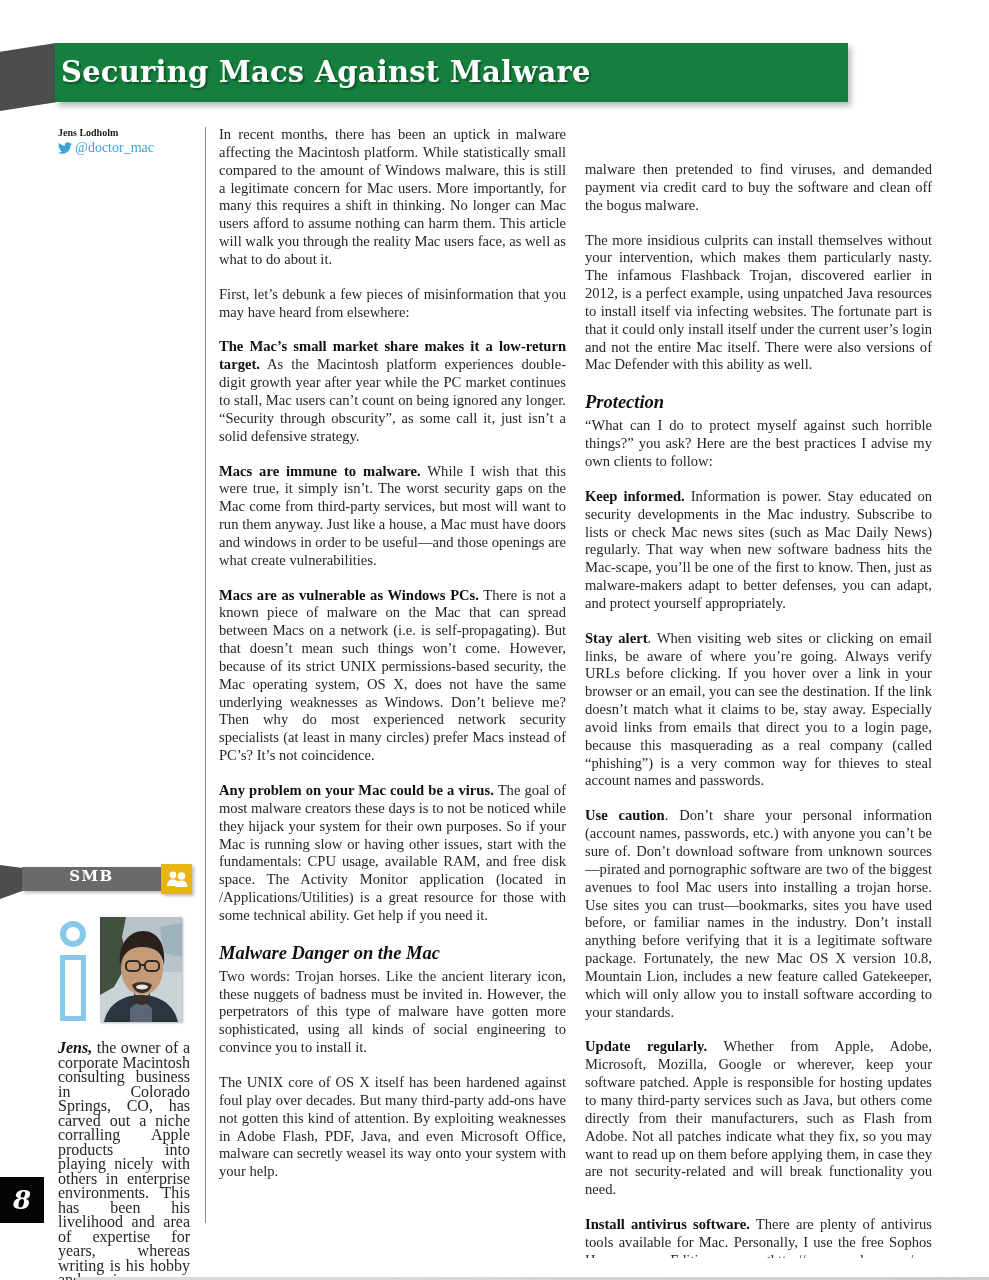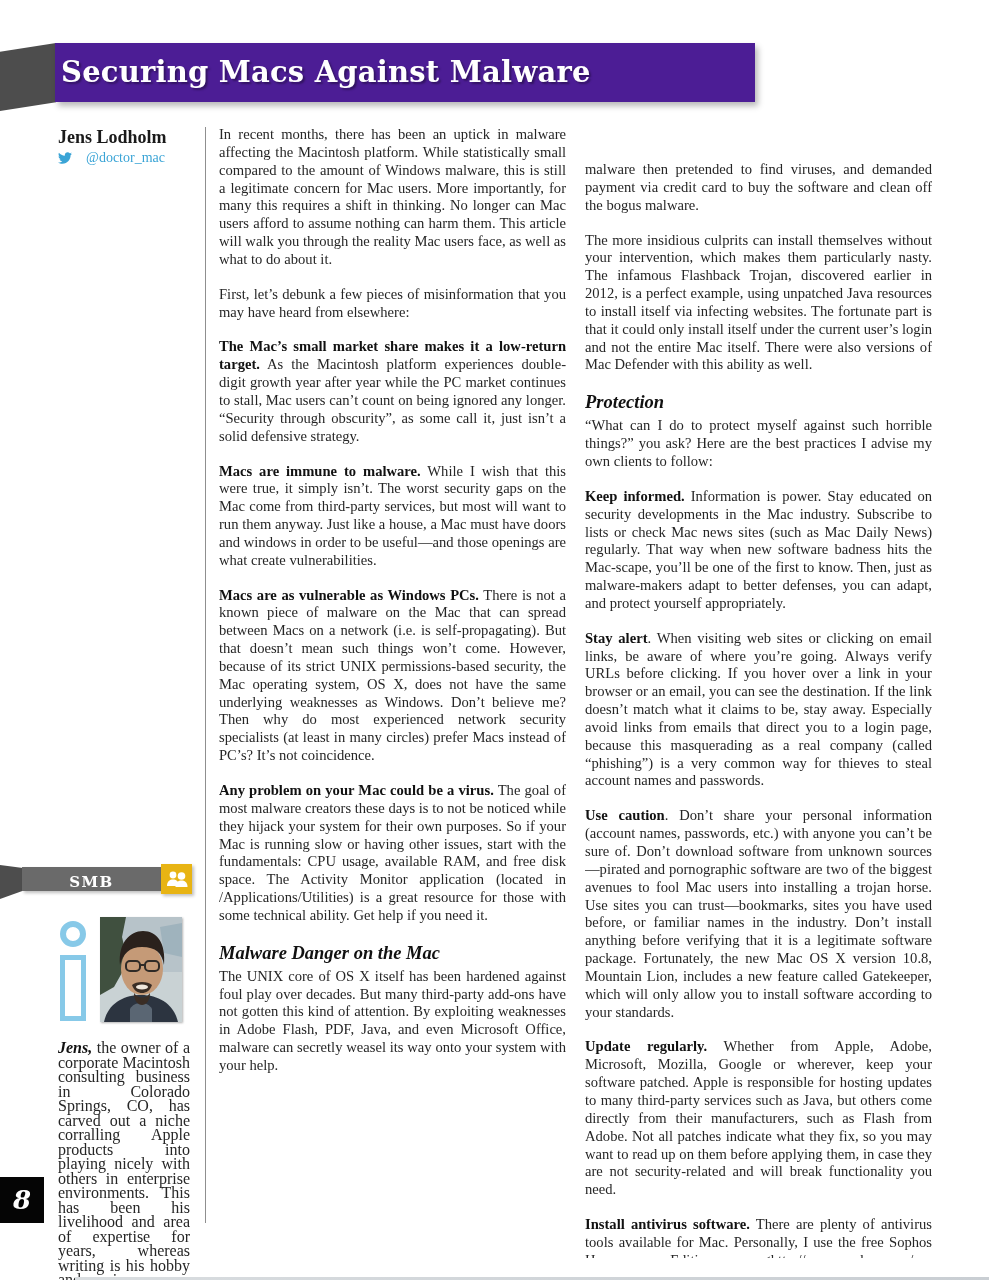--- a/index.html
+++ b/index.html
@@ -1,52 +1,52 @@
 <!DOCTYPE html>
 <html><head>
 <meta charset="utf-8">
 <style>
   * { margin:0; padding:0; box-sizing:border-box; }
   html,body { width:989px; height:1280px; background:#ffffff; overflow:hidden; position:relative;
               font-family:"Liberation Serif", serif; }
 
   
-  .banner-main { position:absolute; left:55px; top:43px; width:700px; height:59px;
-                 background:#4c1d95; box-shadow:3px 4px 6px rgba(0,0,0,0.28); }
+  .banner-main { position:absolute; left:55px; top:43px; width:793px; height:59px;
+                 background:#15803d; box-shadow:3px 4px 6px rgba(0,0,0,0.28); }
   .banner-fold { position:absolute; left:0; top:43px; width:56px; height:68px; background:#4d4d4d;
                  clip-path:polygon(100% 0, 100% 87%, 0 100%, 0 13%); }
   .page-title { color:#ffffff; font-family:"DejaVu Serif", serif; font-weight:bold;
                 font-size:29px; line-height:59px; padding-left:6px; letter-spacing:0.2px;
                 text-shadow:2px 2px 2px rgba(0,0,0,0.35); white-space:nowrap; }
 
   
   .author-block { position:absolute; left:58px; top:127px; width:140px; }
-  .author-name { font-weight:bold; font-size:18px; color:#1a1a1a; }
-  .author-twitter { display:flex; align-items:center; gap:14px; margin-top:2px;
+  .author-name { font-weight:bold; font-size:10px; color:#1a1a1a; }
+  .author-twitter { display:flex; align-items:center; gap:3px; margin-top:2px;
                     font-size:14px; color:#3aa4d6; cursor:pointer; }
   .author-twitter svg { width:14px; height:14px; fill:#3aa4d6; flex:0 0 auto; }
 
   
   .divider { position:absolute; left:205px; top:127px; width:1px; height:1096px; background:#8f8f8f; }
 
   
   .col { position:absolute; top:126px; width:347px; height:1097px; overflow:hidden;
          font-size:14.6px; line-height:17.85px; color:#262626; text-align:justify; }
   .col-left  { left:219px;font-family:Liberation Serif, serif; }
   .col-right { left:585px;margin-top:35px; }
   .col-para { margin-bottom:17px; }
   .col-para strong { color:#111; }
   .col-heading { font-size:18.5px; font-style:italic; font-weight:bold; color:#111;
                  text-align:left; margin:0 0 4px 0; line-height:22px; }
 
   
   .smb-fold { position:absolute; left:0; top:865px; width:23px; height:34px; background:#4d4d4d;
               clip-path:polygon(100% 9%, 100% 76%, 0 100%, 0 0); }
   .smb-bar { position:absolute; left:22px; top:867px; width:139px; height:24px; background:#6a6a6a;
-             display:flex; align-items:flex-end; justify-content:center;
+             display:flex; align-items:flex-start; justify-content:center;
              box-shadow:2px 2px 3px rgba(0,0,0,0.25); }
   .smb-label { color:#fff; font-weight:bold; font-size:15px; letter-spacing:1.5px;
                font-family:"DejaVu Serif", serif; }
   .smb-icon-box { position:absolute; left:161px; top:864px; width:31px; height:30px; background:#e8b414;
                   display:flex; align-items:center; justify-content:center;
                   box-shadow:2px 2px 3px rgba(0,0,0,0.25); }
 
   
   .info-icon { position:absolute; left:57px; top:918px; }
   .author-photo { position:absolute; left:100px; top:917px; width:82px; height:105px;
@@ -88,20 +88,21 @@
 <div class="divider"></div>
 
 <div class="col col-left" id="col-left">
     <p class="col-para">In recent months, there has been an uptick in malware affecting the Macintosh platform. While statistically small compared to the amount of Windows malware, this is still a legitimate concern for Mac users. More importantly, for many this requires a shift in thinking. No longer can Mac users afford to assume nothing can harm them. This article will walk you through the reality Mac users face, as well as what to do about it.</p>
     <p class="col-para">First, let’s debunk a few pieces of misinformation that you may have heard from elsewhere:</p>
     <p class="col-para"><strong>The Mac’s small market share makes it a low-return target.</strong> As the Macintosh platform experiences double-digit growth year after year while the PC market continues to stall, Mac users can’t count on being ignored any longer. “Security through obscurity”, as some call it, just isn’t a solid defensive strategy.</p>
     <p class="col-para"><strong>Macs are immune to malware.</strong> While I wish that this were true, it simply isn’t. The worst security gaps on the Mac come from third-party services, but most will want to run them anyway. Just like a house, a Mac must have doors and windows in order to be useful—and those openings are what create vulnerabilities.</p>
     <p class="col-para"><strong>Macs are as vulnerable as Windows PCs.</strong> There is not a known piece of malware on the Mac that can spread between Macs on a network (i.e. is self-propagating). But that doesn’t mean such things won’t come. However, because of its strict UNIX permissions-based security, the Mac operating system, OS X, does not have the same underlying weaknesses as Windows. Don’t believe me? Then why do most experienced network security specialists (at least in many circles) prefer Macs instead of PC’s? It’s not coincidence.</p>
     <p class="col-para"><strong>Any problem on your Mac could be a virus.</strong> The goal of most malware creators these days is to not be noticed while they hijack your system for their own purposes. So if your Mac is running slow or having other issues, start with the fundamentals: CPU usage, available RAM, and free disk space. The Activity Monitor application (located in /Applications/Utilities) is a great resource for those with some technical ability. Get help if you need it.</p>
     <h2 class="col-heading">Malware Danger on the Mac</h2>
+    <p class="col-para">Two words: Trojan horses. Like the ancient literary icon, these nuggets of badness must be invited in. However, the perpetrators of this type of malware have gotten more sophisticated, using all kinds of social engineering to convince you to install it.</p>
     <p class="col-para">The UNIX core of OS X itself has been hardened against foul play over decades. But many third-party add-ons have not gotten this kind of attention. By exploiting weaknesses in Adobe Flash, PDF, Java, and even Microsoft Office, malware can secretly weasel its way onto your system with your help.</p>
   </div>
 <div class="col col-right" id="col-right">
     <p class="col-para">malware then pretended to find viruses, and demanded payment via credit card to buy the software and clean off the bogus malware.</p>
     <p class="col-para">The more insidious culprits can install themselves without your intervention, which makes them particularly nasty. The infamous Flashback Trojan, discovered earlier in 2012, is a perfect example, using unpatched Java resources to install itself via infecting websites. The fortunate part is that it could only install itself under the current user’s login and not the entire Mac itself. There were also versions of Mac Defender with this ability as well.</p>
     <h2 class="col-heading">Protection</h2>
     <p class="col-para">“What can I do to protect myself against such horrible things?” you ask? Here are the best practices I advise my own clients to follow:</p>
     <p class="col-para"><strong>Keep informed.</strong> Information is power. Stay educated on security developments in the Mac industry. Subscribe to lists or check Mac news sites (such as Mac Daily News) regularly. That way when new software badness hits the Mac-scape, you’ll be one of the first to know. Then, just as malware-makers adapt to better defenses, you can adapt, and protect yourself appropriately.</p>
     <p class="col-para"><strong>Stay alert</strong>. When visiting web sites or clicking on email links, be aware of where you’re going. Always verify URLs before clicking. If you hover over a link in your browser or an email, you can see the destination. If the link doesn’t match what it claims to be, stay away. Especially avoid links from emails that direct you to a login page, because this masquerading as a real company (called “phishing”) is a very common way for thieves to steal account names and passwords.</p>
     <p class="col-para"><strong>Use caution</strong>. Don’t share your personal information (account names, passwords, etc.) with anyone you can’t be sure of. Don’t download software from unknown sources—pirated and pornographic software are two of the biggest avenues to fool Mac users into installing a trojan horse. Use sites you can trust—bookmarks, sites you have used before, or familiar names in the industry. Don’t install anything before verifying that it is a legitimate software package. Fortunately, the new Mac OS X version 10.8, Mountain Lion, includes a new feature called Gatekeeper, which will only allow you to install software according to your standards.</p>

